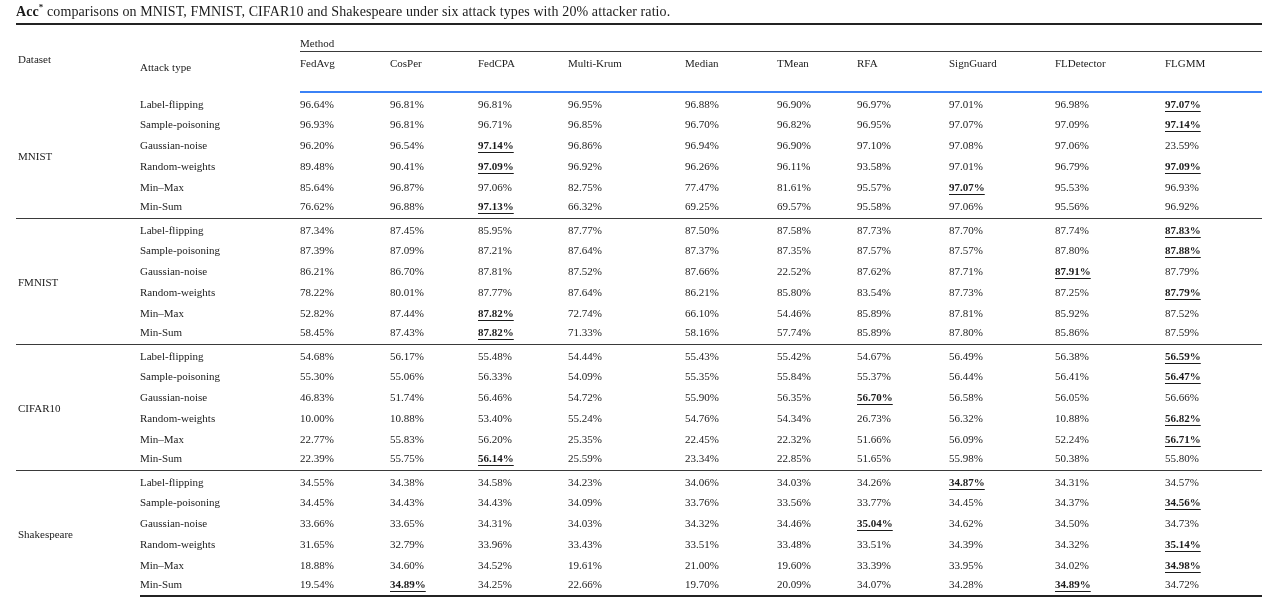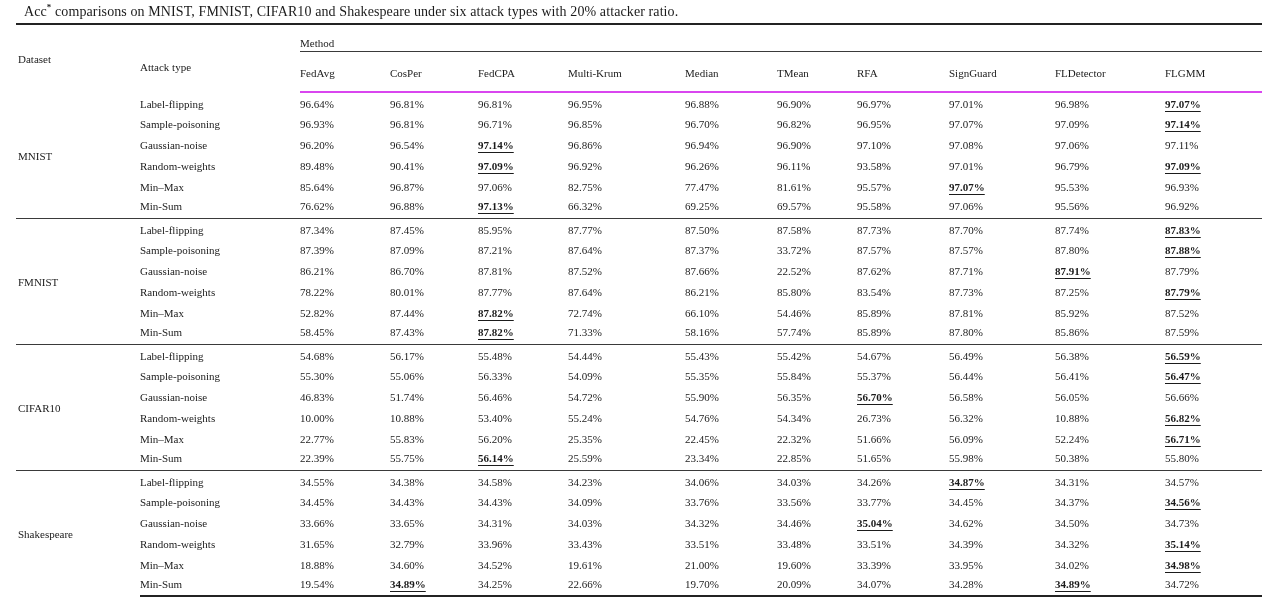--- a/index.html
+++ b/index.html
@@ -10,38 +10,38 @@
     color: #1b1b1b;
     overflow: hidden;
   }
   .page { padding: 3px 7px 0 16px; }
   .caption {
     font-size: 14px;
     line-height: 18px;
     margin-bottom: 2px;
     letter-spacing: 0.1px;
   }
-  .caption .metric { font-weight: 400; margin-left: 8px; }
+  .caption .metric { font-weight: 700; }
   .caption sup { font-size: 9px; font-weight: 700; vertical-align: super; line-height: 0; }
   table {
     width: 1246px;
     border-collapse: collapse;
     table-layout: fixed;
     font-size: 11px;
   }
   thead .rule-top th { border-top: 2px solid #232323; }
   th {
     font-weight: 400;
     text-align: left;
     vertical-align: bottom;
     white-space: nowrap;
   }
   tr.hdr1 th { height: 27px; padding-top: 11px; vertical-align: middle; }
   tr.hdr1 th.method-span { border-bottom: 1px solid #3a3a3a; }
-  tr.hdr2 th { height: 41px; padding-bottom: 12px; border-bottom: 2px solid #d946ef; }
+  tr.hdr2 th { height: 41px; padding-bottom: 22px; border-bottom: 2px solid #3b82f6; }
   td {
     height: 21px;
     vertical-align: middle;
     white-space: nowrap;
     padding: 0;
   }
   td.dataset-cell { padding-left: 2px; }
   tbody tr.group-first td { border-top: 1px solid #3a3a3a; }
   tbody tr.group-first.first-group td { border-top: none; }
   tbody tr:last-child td { border-bottom: 2px solid #232323; }
@@ -129,21 +129,21 @@
           <td class="attack-cell">Gaussian-noise</td>
           <td class="value-cell"><span>96.20%</span></td>
           <td class="value-cell"><span>96.54%</span></td>
           <td class="value-cell"><span class="best">97.14%</span></td>
           <td class="value-cell"><span>96.86%</span></td>
           <td class="value-cell"><span>96.94%</span></td>
           <td class="value-cell"><span>96.90%</span></td>
           <td class="value-cell"><span>97.10%</span></td>
           <td class="value-cell"><span>97.08%</span></td>
           <td class="value-cell"><span>97.06%</span></td>
-          <td class="value-cell"><span>97.11%</span></td>
+          <td class="value-cell"><span>23.59%</span></td>
         </tr>
         <tr>
           <td class="attack-cell">Random-weights</td>
           <td class="value-cell"><span>89.48%</span></td>
           <td class="value-cell"><span>90.41%</span></td>
           <td class="value-cell"><span class="best">97.09%</span></td>
           <td class="value-cell"><span>96.92%</span></td>
           <td class="value-cell"><span>96.26%</span></td>
           <td class="value-cell"><span>96.11%</span></td>
           <td class="value-cell"><span>93.58%</span></td>
@@ -191,21 +191,21 @@
           <td class="value-cell"><span>87.74%</span></td>
           <td class="value-cell"><span class="best">87.83%</span></td>
         </tr>
         <tr>
           <td class="attack-cell">Sample-poisoning</td>
           <td class="value-cell"><span>87.39%</span></td>
           <td class="value-cell"><span>87.09%</span></td>
           <td class="value-cell"><span>87.21%</span></td>
           <td class="value-cell"><span>87.64%</span></td>
           <td class="value-cell"><span>87.37%</span></td>
-          <td class="value-cell"><span>33.72%</span></td>
+          <td class="value-cell"><span>87.35%</span></td>
           <td class="value-cell"><span>87.57%</span></td>
           <td class="value-cell"><span>87.57%</span></td>
           <td class="value-cell"><span>87.80%</span></td>
           <td class="value-cell"><span class="best">87.88%</span></td>
         </tr>
         <tr>
           <td class="attack-cell">Gaussian-noise</td>
           <td class="value-cell"><span>86.21%</span></td>
           <td class="value-cell"><span>86.70%</span></td>
           <td class="value-cell"><span>87.81%</span></td>

